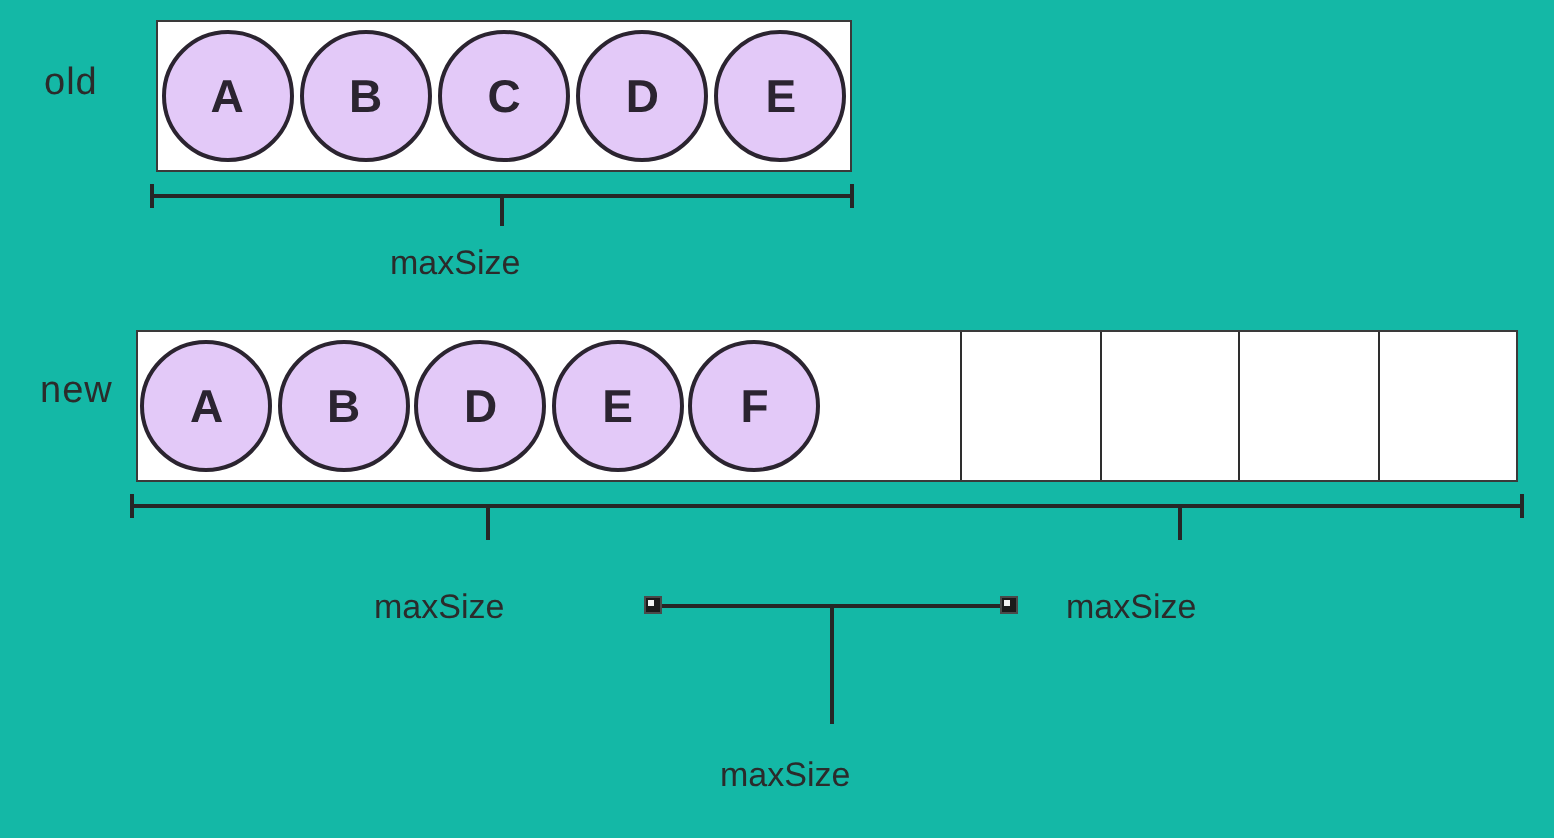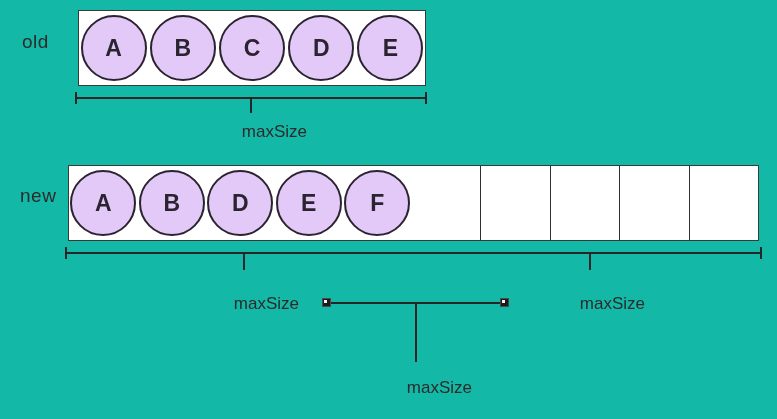--- a/index.html
+++ b/index.html
@@ -74,21 +74,21 @@
     position:absolute;
     top:2px;
     width:2px;
     background:#262626;
   }
   .brk-caption{
     position:absolute;
     color:#2b2b2b;
     font-size:17px;
     white-space:nowrap;
-    text-align:right;
+    text-align:left;
   }
 
   
   .marker{
     position:absolute;
     width:7px;height:7px;
     background:#1b1b1b;
     border:1px solid #4a4a4a;
   }
   .marker i{

